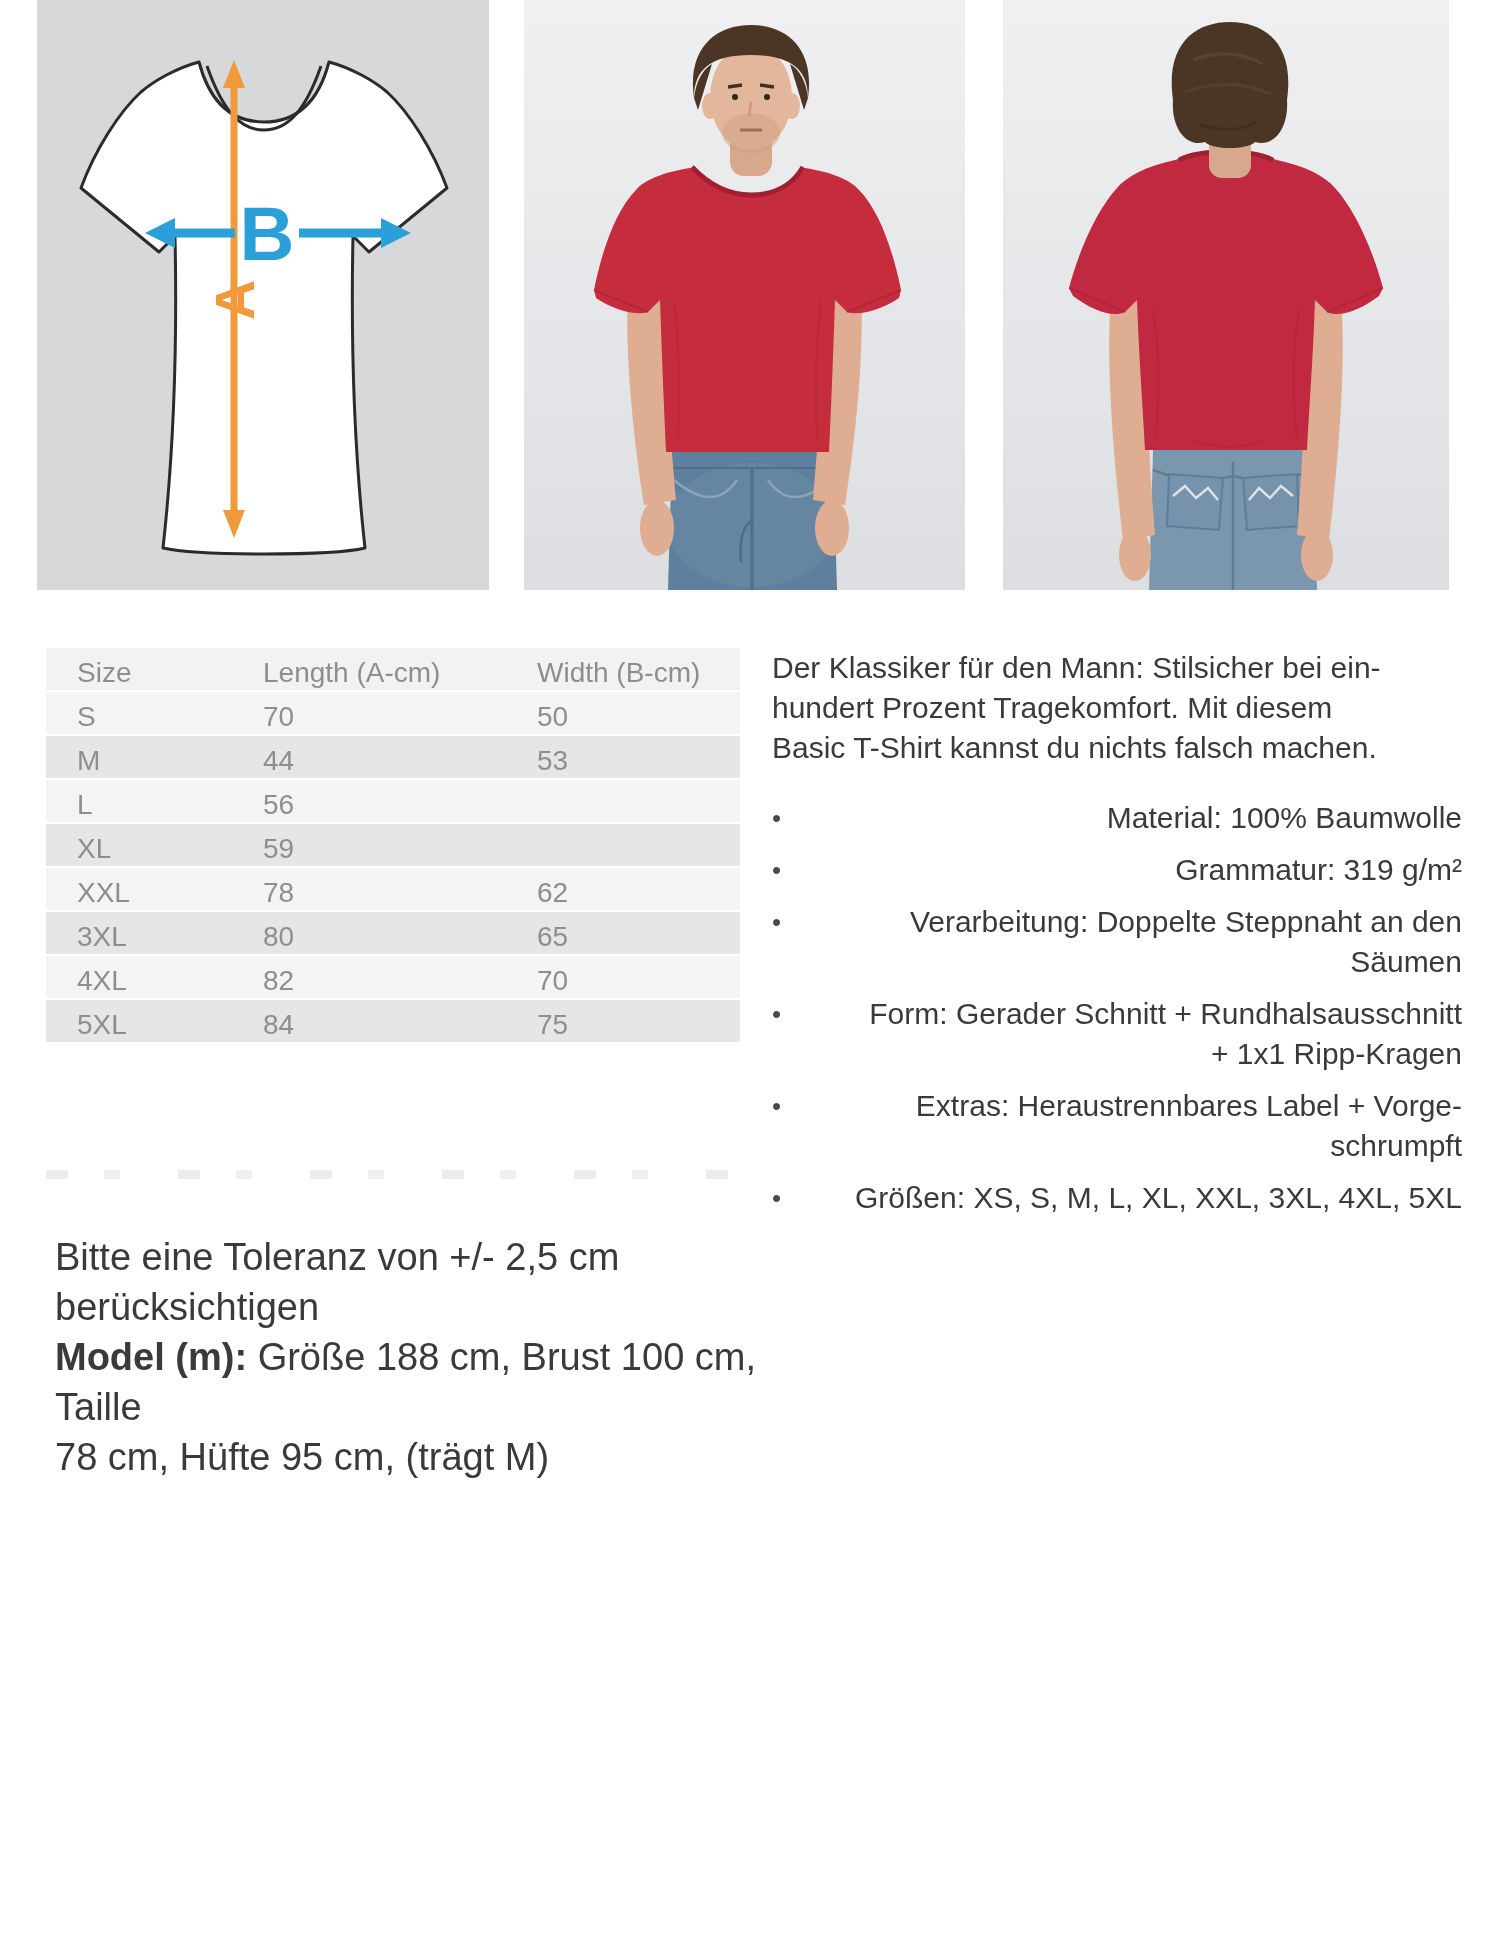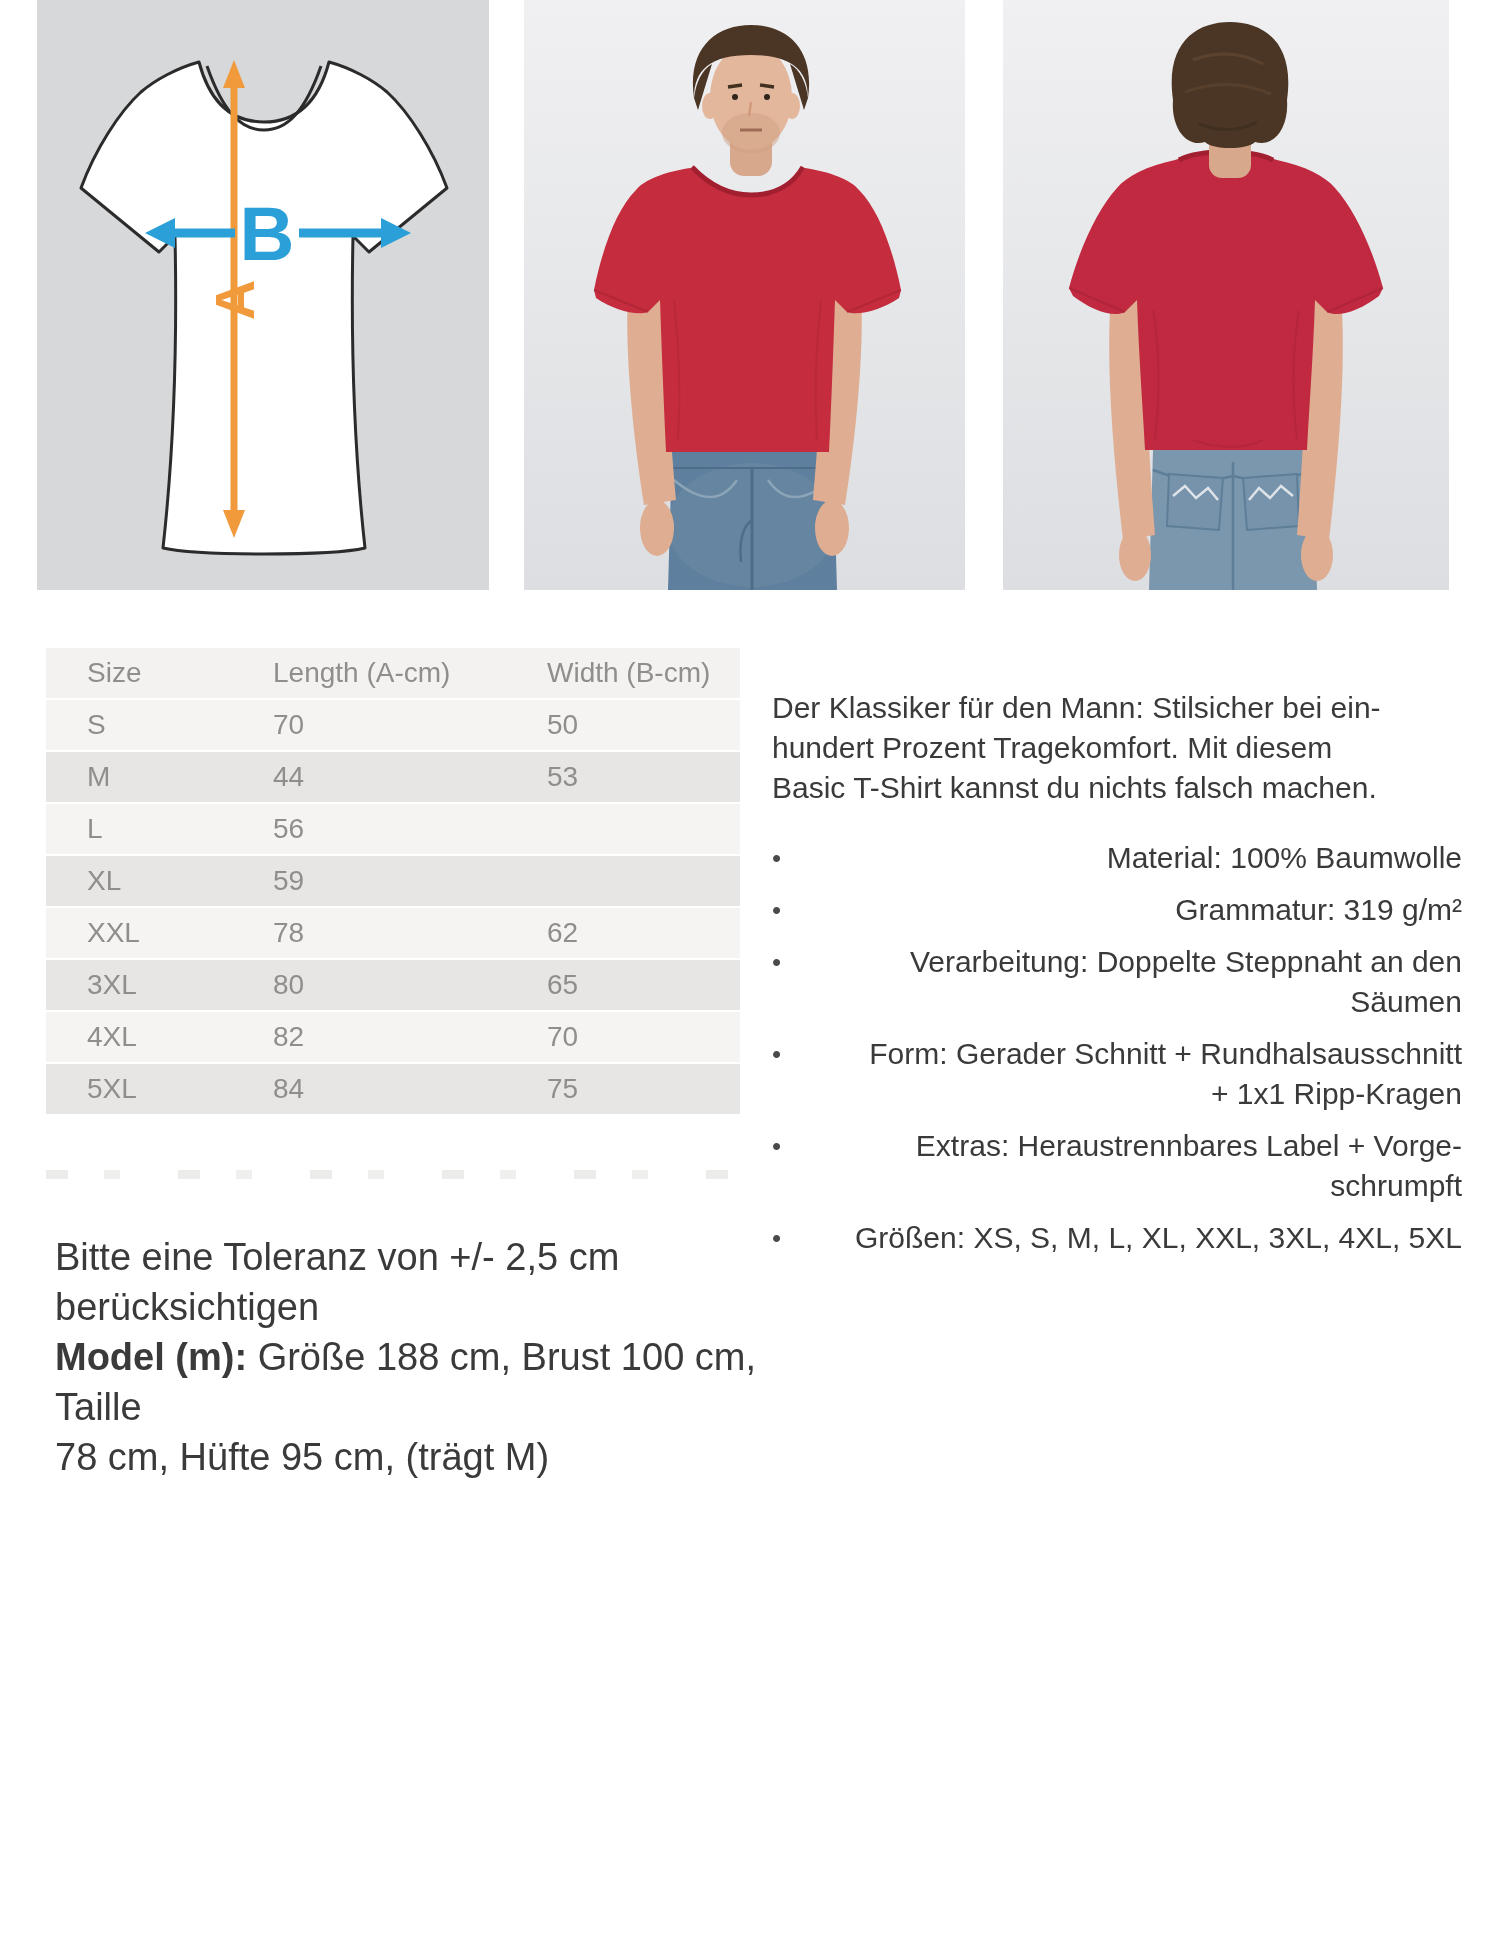--- a/index.html
+++ b/index.html
@@ -8,35 +8,35 @@
     font-family:"Liberation Sans",sans-serif;
   }
   .panel{position:absolute;top:0;height:590px;overflow:hidden;}
   .panel svg{display:block;width:100%;height:100%;}
   .panel-left{left:37px;width:452px;}
   .panel-front{left:524px;width:441px;}
   .panel-back{left:1003px;width:446px;}
 
   
   .size-table{position:absolute;left:46px;top:648px;width:694px;font-size:28px;color:#8f8e8c;}
-  .t-row{display:grid;grid-template-columns:217px 274px 1fr;height:50px;line-height:50px;margin-bottom:2px;padding-left:10px;}
+  .t-row{display:grid;grid-template-columns:217px 274px 1fr;height:42px;line-height:50px;margin-bottom:2px;}
   .t-row .c0{padding-left:31px;}
   .t-head{background:#f3f2f0;}
   .t-dark{background:#e7e6e4;}
   .t-light{background:#f5f4f2;}
   .cropped-row{
     position:absolute;left:46px;top:1170px;width:694px;height:9px;
     background:repeating-linear-gradient(90deg,#e0dfdd 0 22px,transparent 22px 58px,
       #e6e5e3 58px 74px,transparent 74px 132px);
     opacity:.6;
   }
 
   
   .description{position:absolute;left:772px;top:648px;width:690px;color:#3a3a3a;
-    font-size:30px;line-height:40px;margin-top:40px;}
+    font-size:30px;line-height:40px;}
   .intro{margin:0 0 30px 0;white-space:pre-line;}
   .feature-list{list-style:none;margin:0;padding:0;}
   .feature-item{display:flex;margin:0 0 12px 0;}
   .feature-item .marker{width:34px;flex:0 0 34px;color:#4a4a4a;font-size:26px;}
   .feature-item .ftext{flex:1;white-space:pre-line;text-align:right;}
 
   
   .tolerance{position:absolute;left:55px;top:1232px;width:720px;color:#3a3a3a;
     font-size:38px;line-height:50px;}
   .tolerance p{margin:0;white-space:pre-line;}

